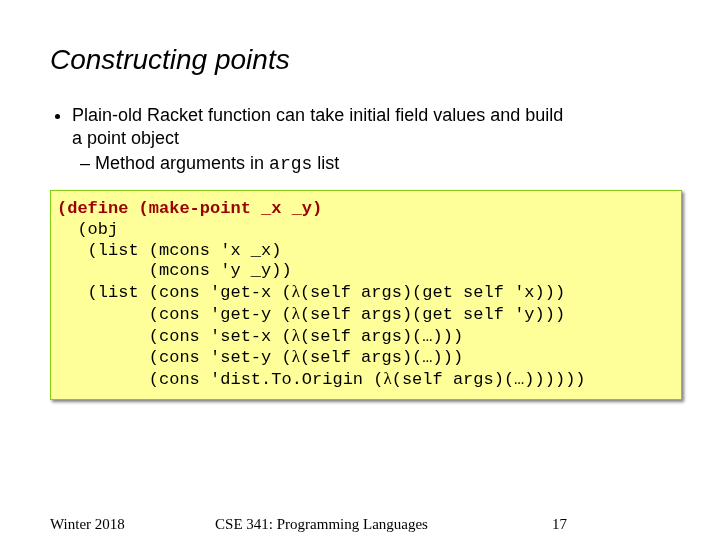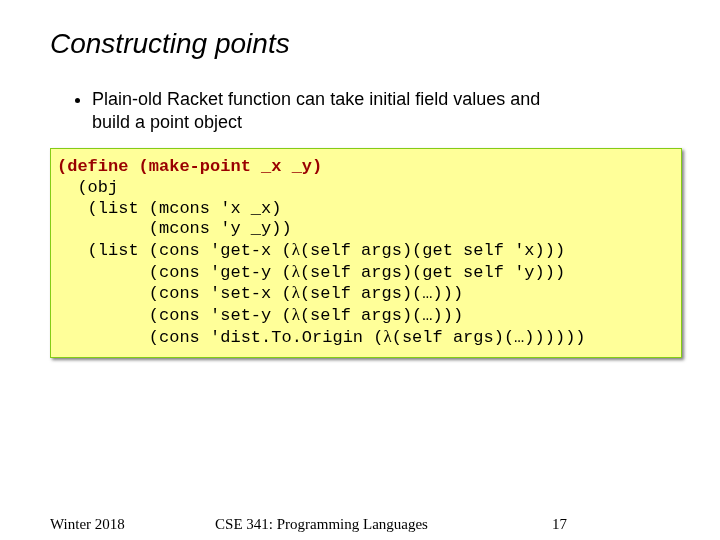--- a/index.html
+++ b/index.html
@@ -8,37 +8,37 @@
     width: 720px;
     height: 540px;
     background: #fff;
     font-family: Arial, Helvetica, sans-serif;
     color: #000;
   }
   .slide {
     box-sizing: border-box;
     width: 627px;
     height: 540px;
-    padding: 28px 50px 20px 50px;
+    padding: 44px 50px 20px 50px;
     position: relative;
   }
   .title {
     font-size: 28px;
     font-style: italic;
     margin: 0 0 28px 0;
     font-weight: 400;
   }
   ul.top {
     list-style: disc;
     margin: 0;
     padding-left: 22px;
     font-size: 18px;
     line-height: 1.28;
   }
-  ul.top > li { margin-bottom: 2px; margin-left: 20px; }
+  ul.top > li { margin-bottom: 2px; }
   ul.sub {
     list-style: none;
     margin: 2px 0 0 0;
     padding-left: 8px;
     font-size: 18px;
   }
   ul.sub > li::before {
     content: "–  ";
   }
   code, .mono { font-family: "Courier New", Courier, monospace; }
@@ -73,20 +73,23 @@
 <body>
 
 <div class="slide">
 
   <h1 class="title">Constructing points</h1>
 
   <ul class="top">
     <li>
       <span>Plain-old Racket function can take initial field values and build a point object</span>
       <ul class="sub">
+        <li>
+          <span>Method arguments in </span><span class="mono">args</span><span> list</span>
+        </li>
       </ul>
     </li>
   </ul>
 
   <div class="codebox"><span class="maroon">(define (make-point _x _y)</span>
 <span>  (obj</span>
 <span>   (list (mcons 'x _x)</span>
 <span>         (mcons 'y _y))</span>
 <span>   (list (cons 'get-x (</span><span class="lam">λ</span><span>(self args)(get self 'x)))</span>
 <span>         (cons 'get-y (</span><span class="lam">λ</span><span>(self args)(get self 'y)))</span>

